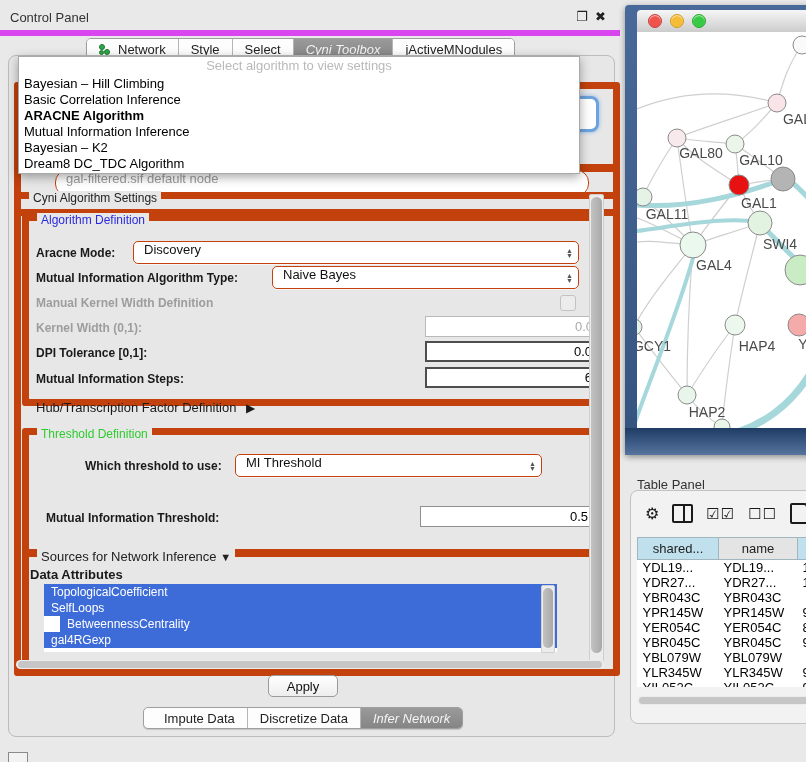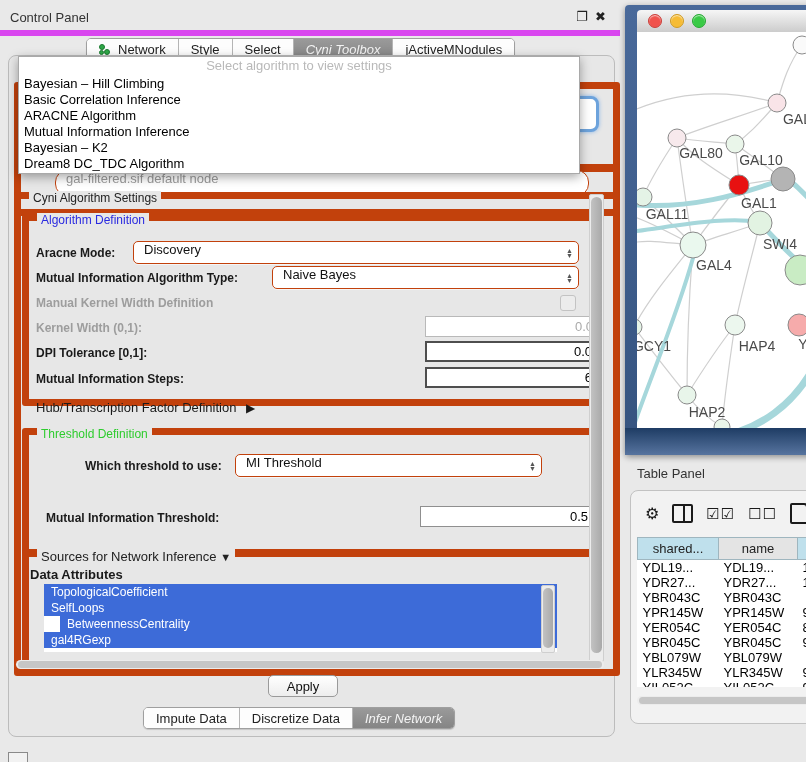--- a/index.html
+++ b/index.html
@@ -39,33 +39,33 @@
   .checkbox{position:absolute;width:14px;height:14px;border:1px solid #c3c3c3;border-radius:3px;background:#ececec;}
   .vsb{position:absolute;width:13px;background:#ececec;border:1px solid #cfcfcf;border-radius:2px;}
   .vsb .thumb{position:absolute;left:1px;right:1px;background:linear-gradient(90deg,#c2c2c2,#a9a9a9);border-radius:6px;}
   .hsb{position:absolute;height:9px;background:#ececec;border-radius:5px;}
   .hsb .thumb{position:absolute;top:1px;bottom:1px;background:#c6c6c6;border-radius:5px;}
   
   .popup{position:absolute;background:#fff;border:1px solid #a9a9a9;box-shadow:0 3px 10px rgba(0,0,0,.35);z-index:20;}
   .popup .ph{height:17px;display:flex;align-items:center;justify-content:center;color:#b9b9b9;font-size:13px;}
   .popup ul{list-style:none;margin:0;padding:2px 0 0 0;}
   .popup li{font-size:13px;line-height:16px;padding-left:5px;color:#000;white-space:nowrap;}
-  .popup li.b{font-weight:normal;}
+  .popup li.b{font-weight:bold;}
   
   .attr-list{position:absolute;background:#fff;overflow:hidden;}
   .attr-row{height:16px;line-height:16px;color:#fff;font-size:12px;padding-left:7px;}
   .apply-btn{position:absolute;background:linear-gradient(#ffffff,#ededed);border:1px solid #9a9a9a;border-radius:5px;
     font-size:13px;color:#111;display:flex;align-items:center;justify-content:center;font-family:inherit;}
   
   .net-frame{position:absolute;background:linear-gradient(#49699a,#35537f);border-radius:4px 0 0 4px;box-shadow:0 2px 6px rgba(0,0,0,.4);}
   .net-titlebar{position:absolute;background:linear-gradient(#f6f6f6,#cccccc);border-bottom:1px solid #9a9a9a;border-radius:4px 0 0 0;display:flex;align-items:center;padding-left:11px;gap:8px;}
   .light{width:12px;height:12px;border-radius:50%;box-shadow:inset 0 1px 1px rgba(255,255,255,.7);}
   .net-bottom{position:absolute;background:linear-gradient(#1e3c64,#57749f);}
   
-  .tp-label{font-size:13px;color:#333;}
+  .tp-label{font-size:13px;color:#333;margin-top:11px;}
   .tp-box{position:absolute;background:#f2f2f2;border:1px solid #c2c2c2;border-radius:8px;}
   .tp-toolbar{position:absolute;display:flex;align-items:center;gap:13px;color:#1a1a1a;}
   .icon-glyph{font-size:16px;line-height:16px;}
   .col-icon{width:17px;height:15px;border:2px solid #1a1a1a;border-radius:2px;position:relative;display:inline-block;}
   .col-icon:after{content:"";position:absolute;left:50%;top:0;bottom:0;width:2px;background:#1a1a1a;}
   .doc-icon{width:14px;height:17px;border:2px solid #1a1a1a;border-radius:2px 4px 2px 2px;display:inline-block;}
   table.grid{border-collapse:collapse;table-layout:fixed;background:#fff;}
   table.grid th{font-weight:normal;font-size:13px;border:1px solid #9fb6bf;height:19px;}
   table.grid td{font-size:13px;height:15px;padding:0 0 0 5px;white-space:nowrap;overflow:hidden;color:#000;background:#fff;}
   .chk-glyph{font-size:15px;letter-spacing:1px;}
@@ -196,21 +196,21 @@
     <div class="thumb" style="top:2px;height:456px;"></div>
   </div>
 
   <div class="hsb" style="left:16px;top:660px;width:588px;">
     <div class="thumb" style="left:2px;right:2px;"></div>
   </div>
   <button class="apply-btn" style="left:268px;top:675px;width:70px;height:22px;">
     <span>Apply</span>
   </button>
 
-  <div class="abs tabbar" style="left:143px;top:707px;" id="bottom-tabs">
+  <div class="abs tabbar" style="left:143px;top:707px;padding-left:8px;" id="bottom-tabs">
       <span class="tab">
         <span>Impute Data</span>
       </span>
       <span class="tab">
         <span>Discretize Data</span>
       </span>
       <span class="tab sel">
         <span>Infer Network</span>
       </span>
     </div>

